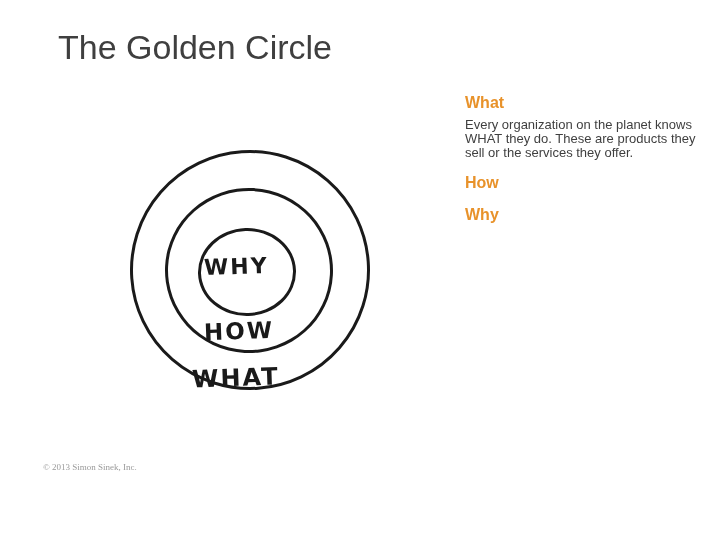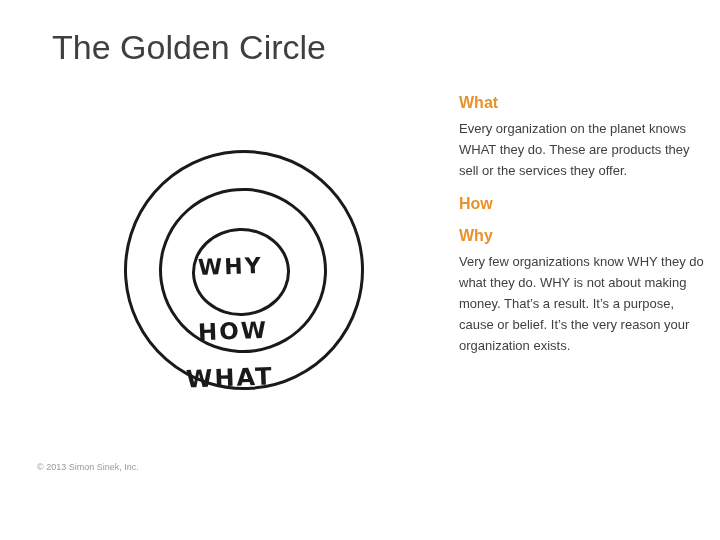--- a/index.html
+++ b/index.html
@@ -9,21 +9,21 @@
   }
   body {
     width: 720px;
     height: 540px;
     position: relative;
     font-family: "Liberation Sans", sans-serif;
     overflow: hidden;
   }
   .slide {
     position: absolute;
-    left: 4px; top: 0;
+    left: 10px; top: 0;
     width: 587px;
     height: 540px;
     background: #ffffff;
   }
   .title {
     position: absolute;
     left: 48px;
     top: 28px;
     font-size: 34px;
     color: #3f3f3f;
@@ -112,32 +112,32 @@
   .block-head {
     color: #e8922a;
     font-size: 16px;
     font-weight: bold;
     margin-bottom: 6px;
     font-family: "Liberation Sans", sans-serif;
   }
   .block-body {
     color: #3f3f3f;
     font-size: 13px;
-    line-height: 21px;
+    line-height: 14px;
     font-family: "Liberation Sans", sans-serif;
     white-space: pre-line;
   }
 
   .copyright {
     position: absolute;
     left: 33px;
     top: 462px;
     font-size: 9px;
     color: #9a9a9a;
-    font-family: Liberation Sans, sans-serif;
+    font-family: Liberation Serif, serif;
     white-space: nowrap;
   }
 </style>
 </head>
 <body>
 
 <div class="slide">
 
   <div class="title">The Golden Circle</div>
 
@@ -156,20 +156,19 @@
       <div class="block-head">What</div>
       <div class="block-body">Every organization on the planet knows WHAT they do. These are products they sell or the services they offer.</div>
     </div>
 
     <div class="block">
       <div class="block-head">How</div>
     </div>
 
     <div class="block">
       <div class="block-head">Why</div>
-      <div class="block-body">Very few organizations know WHY they do what they do. WHY is not about making money. That’s a result. It’s a purpose, cause or belief. It’s the very reason your organization exists.</div>
     </div>
 
   </div>
 
   <div class="copyright">© 2013 Simon Sinek, Inc.</div>
 
 </div>
 
 </body></html>

